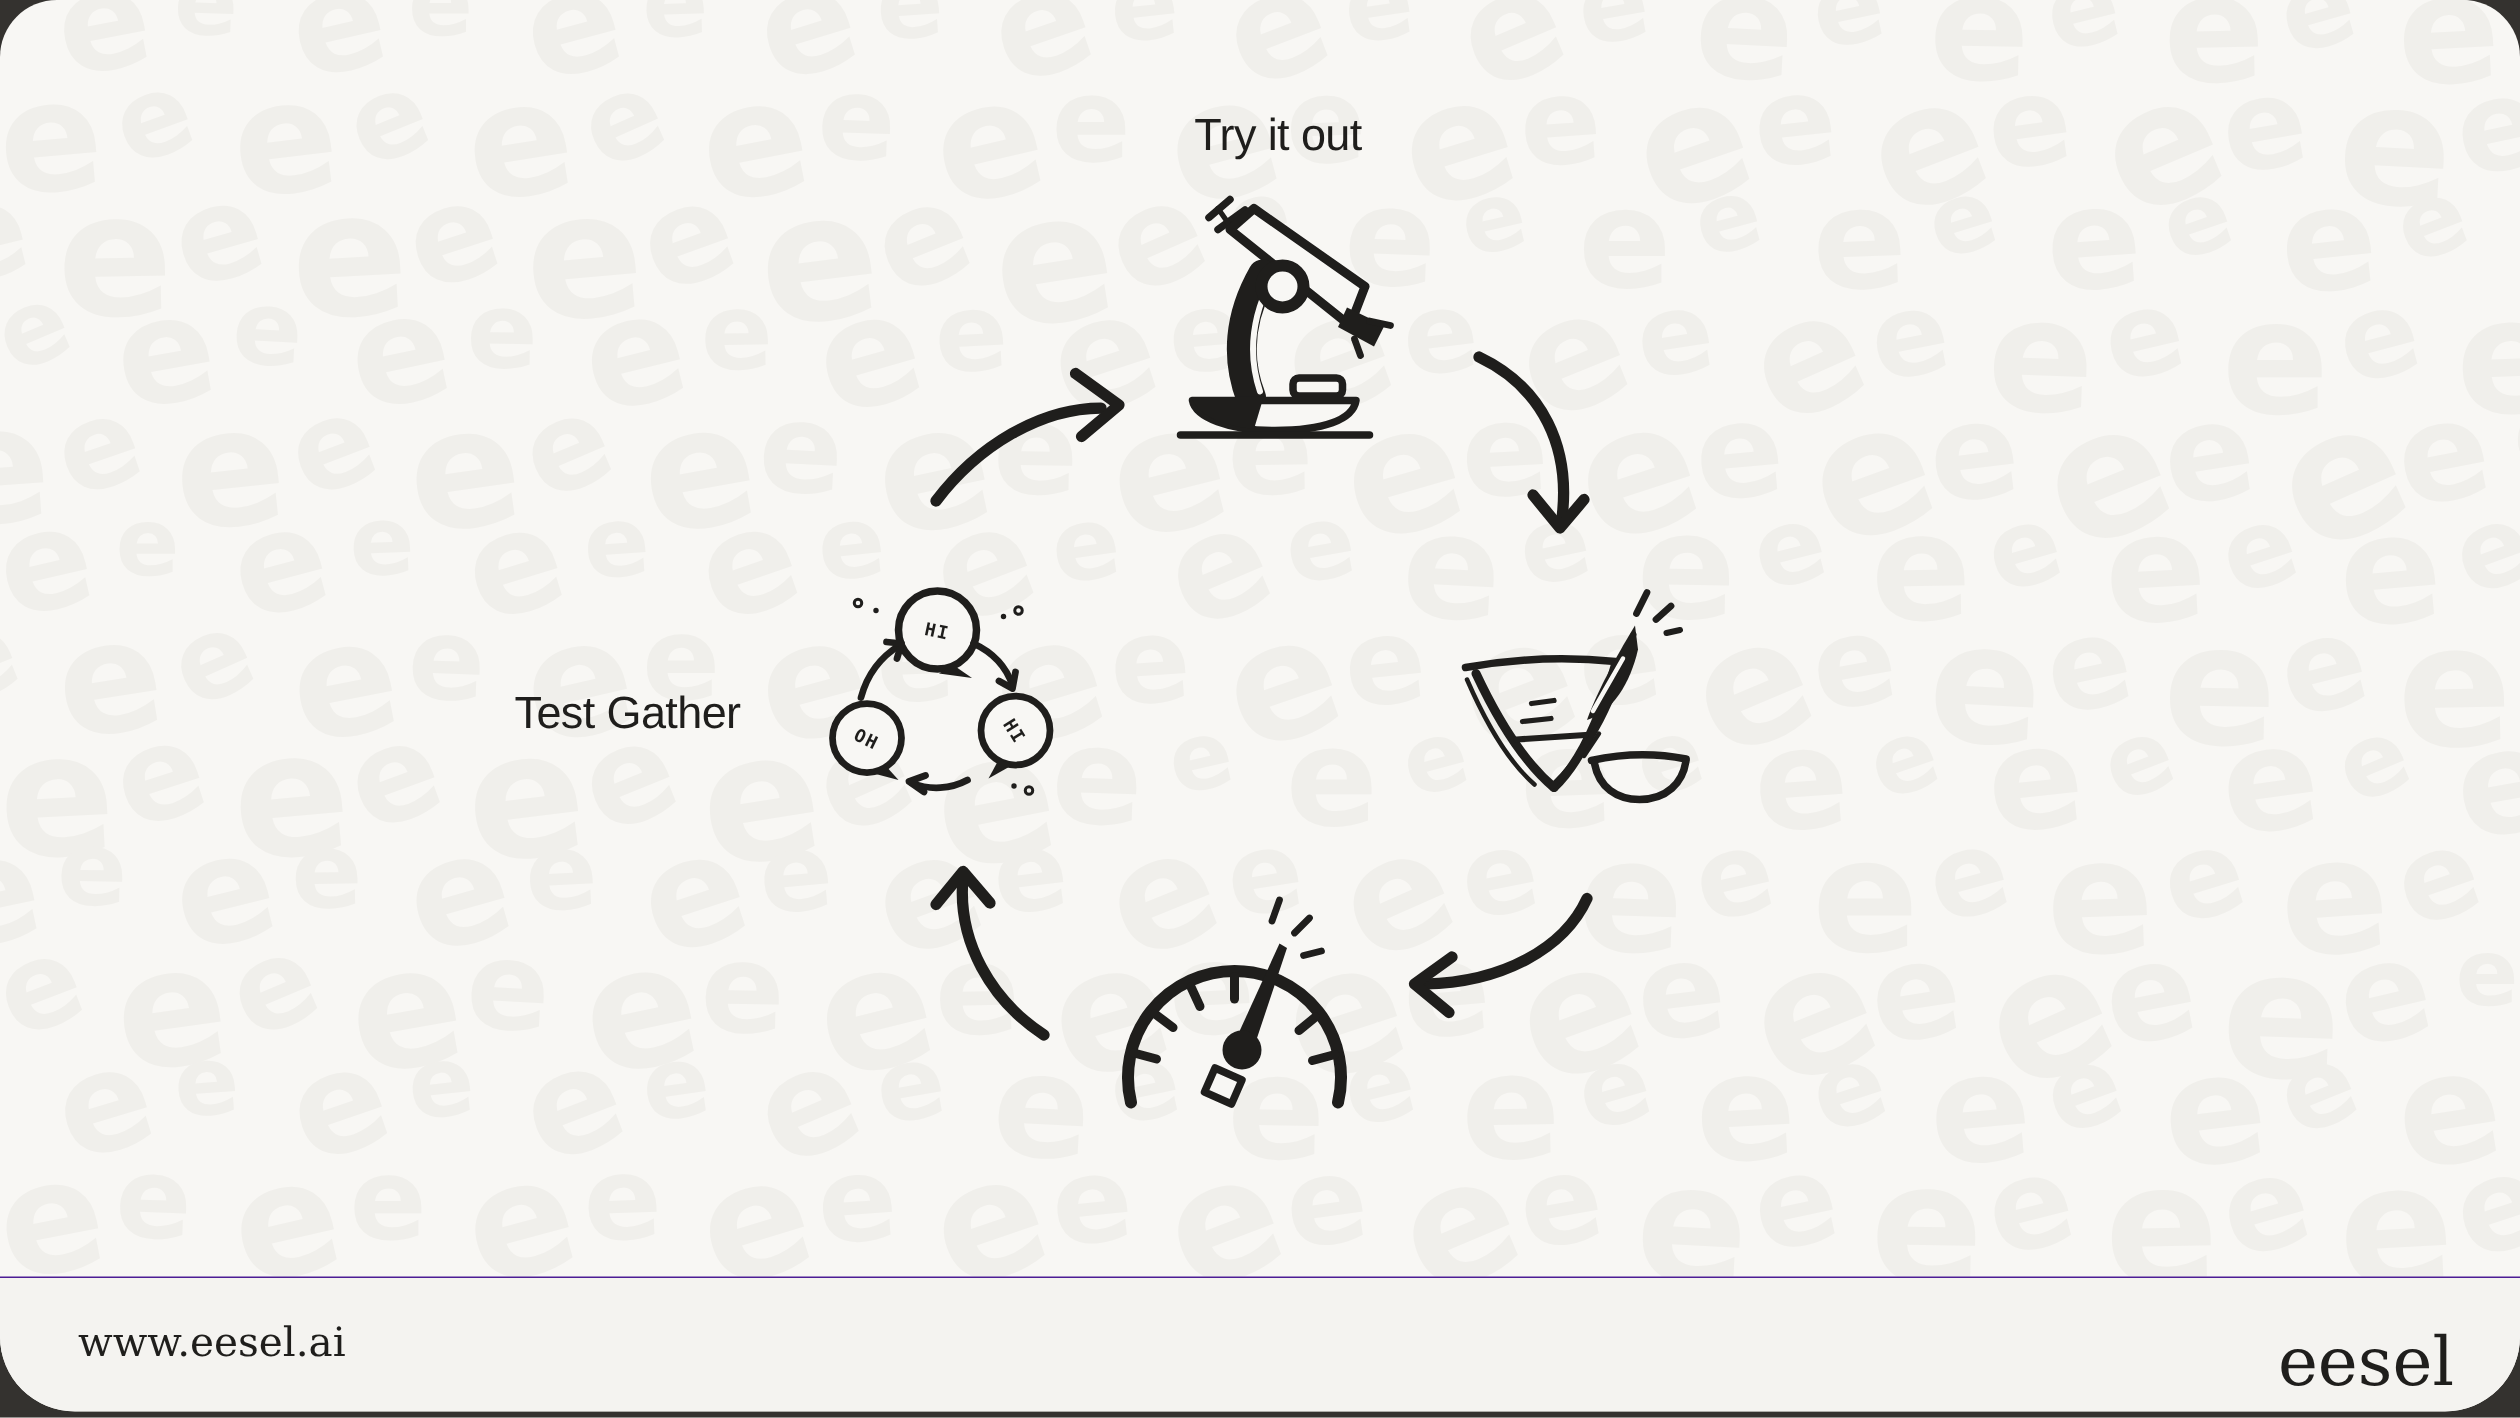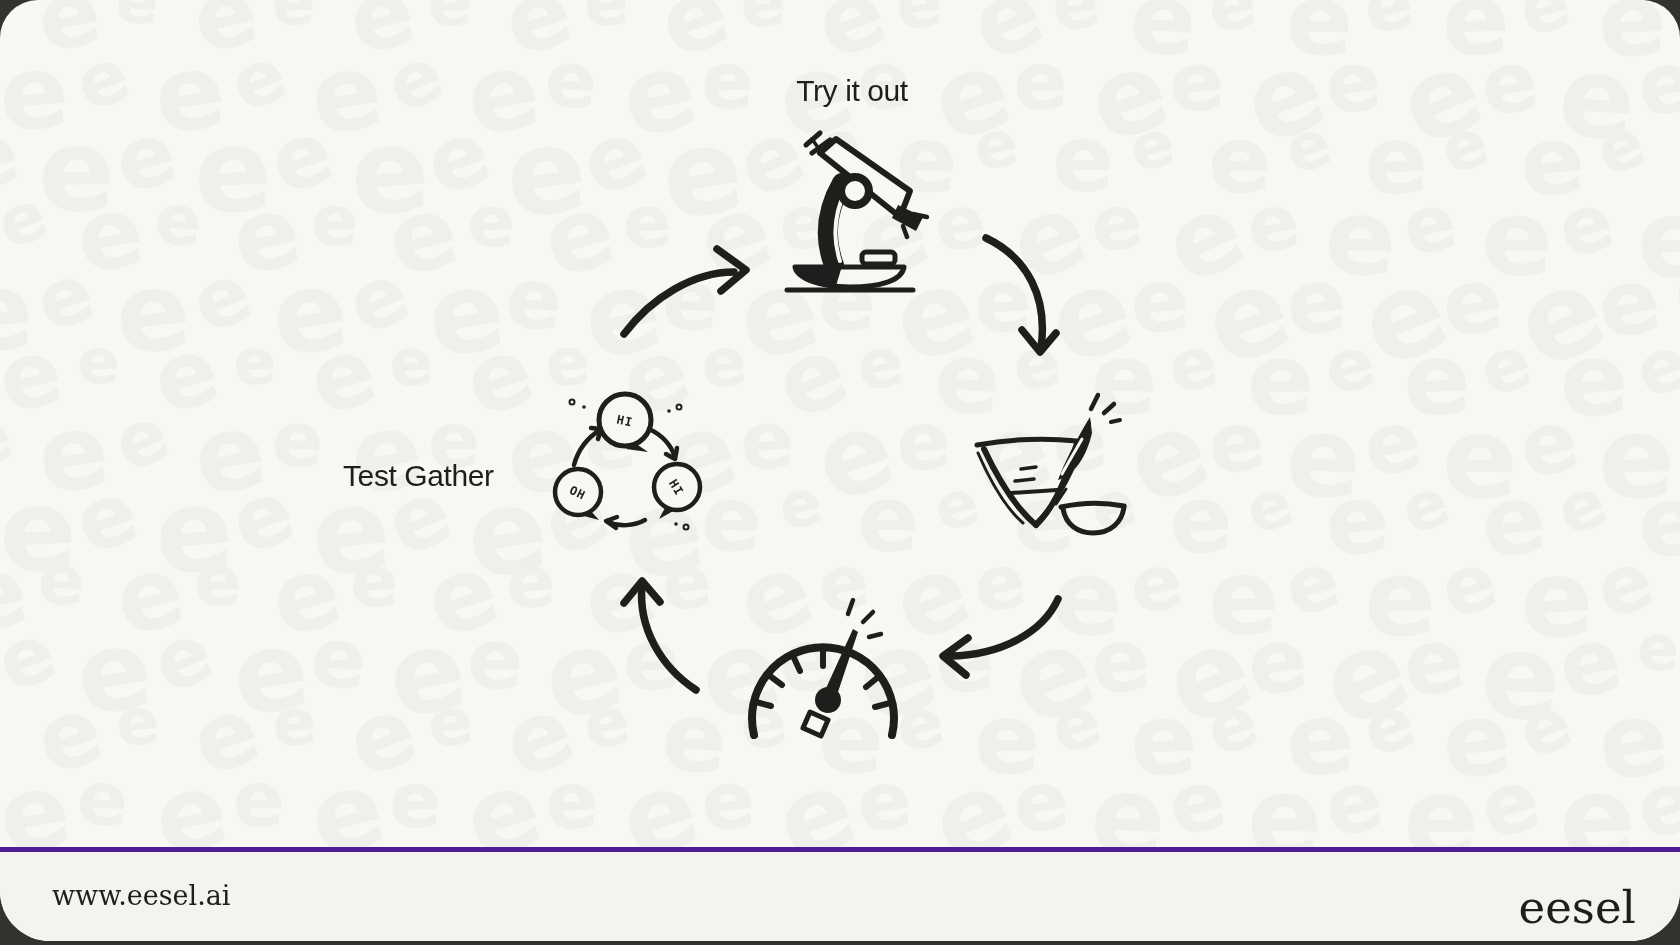--- a/index.html
+++ b/index.html
@@ -48,21 +48,21 @@
   #label-test{left:343px;top:459px;}
   .icon{position:absolute;z-index:2;}
   #microscope-svg{left:770px;top:123px;}
   #quill-svg{left:965px;top:383px;}
   #gauge-svg{left:742px;top:582px;}
   #chat-svg{left:548px;top:388px;}
   #arrows-svg{position:absolute;left:0;top:0;z-index:1;pointer-events:none;}
   #footer{
     position:absolute;left:0;right:0;bottom:0;height:89px;
     background:#f4f3f0;
-    border-top:5px solid #4c1d95;
+    border-top:1px solid #4c1d95;
     z-index:5;
   }
   #footer-url{
     position:absolute;left:52px;top:28px;
     font-family:"DejaVu Serif", serif;
     font-size:27px;color:#1f1e1c;
   }
   #footer-logo{
     position:absolute;right:44px;top:29px;
     font-family:"DejaVu Serif", serif;

